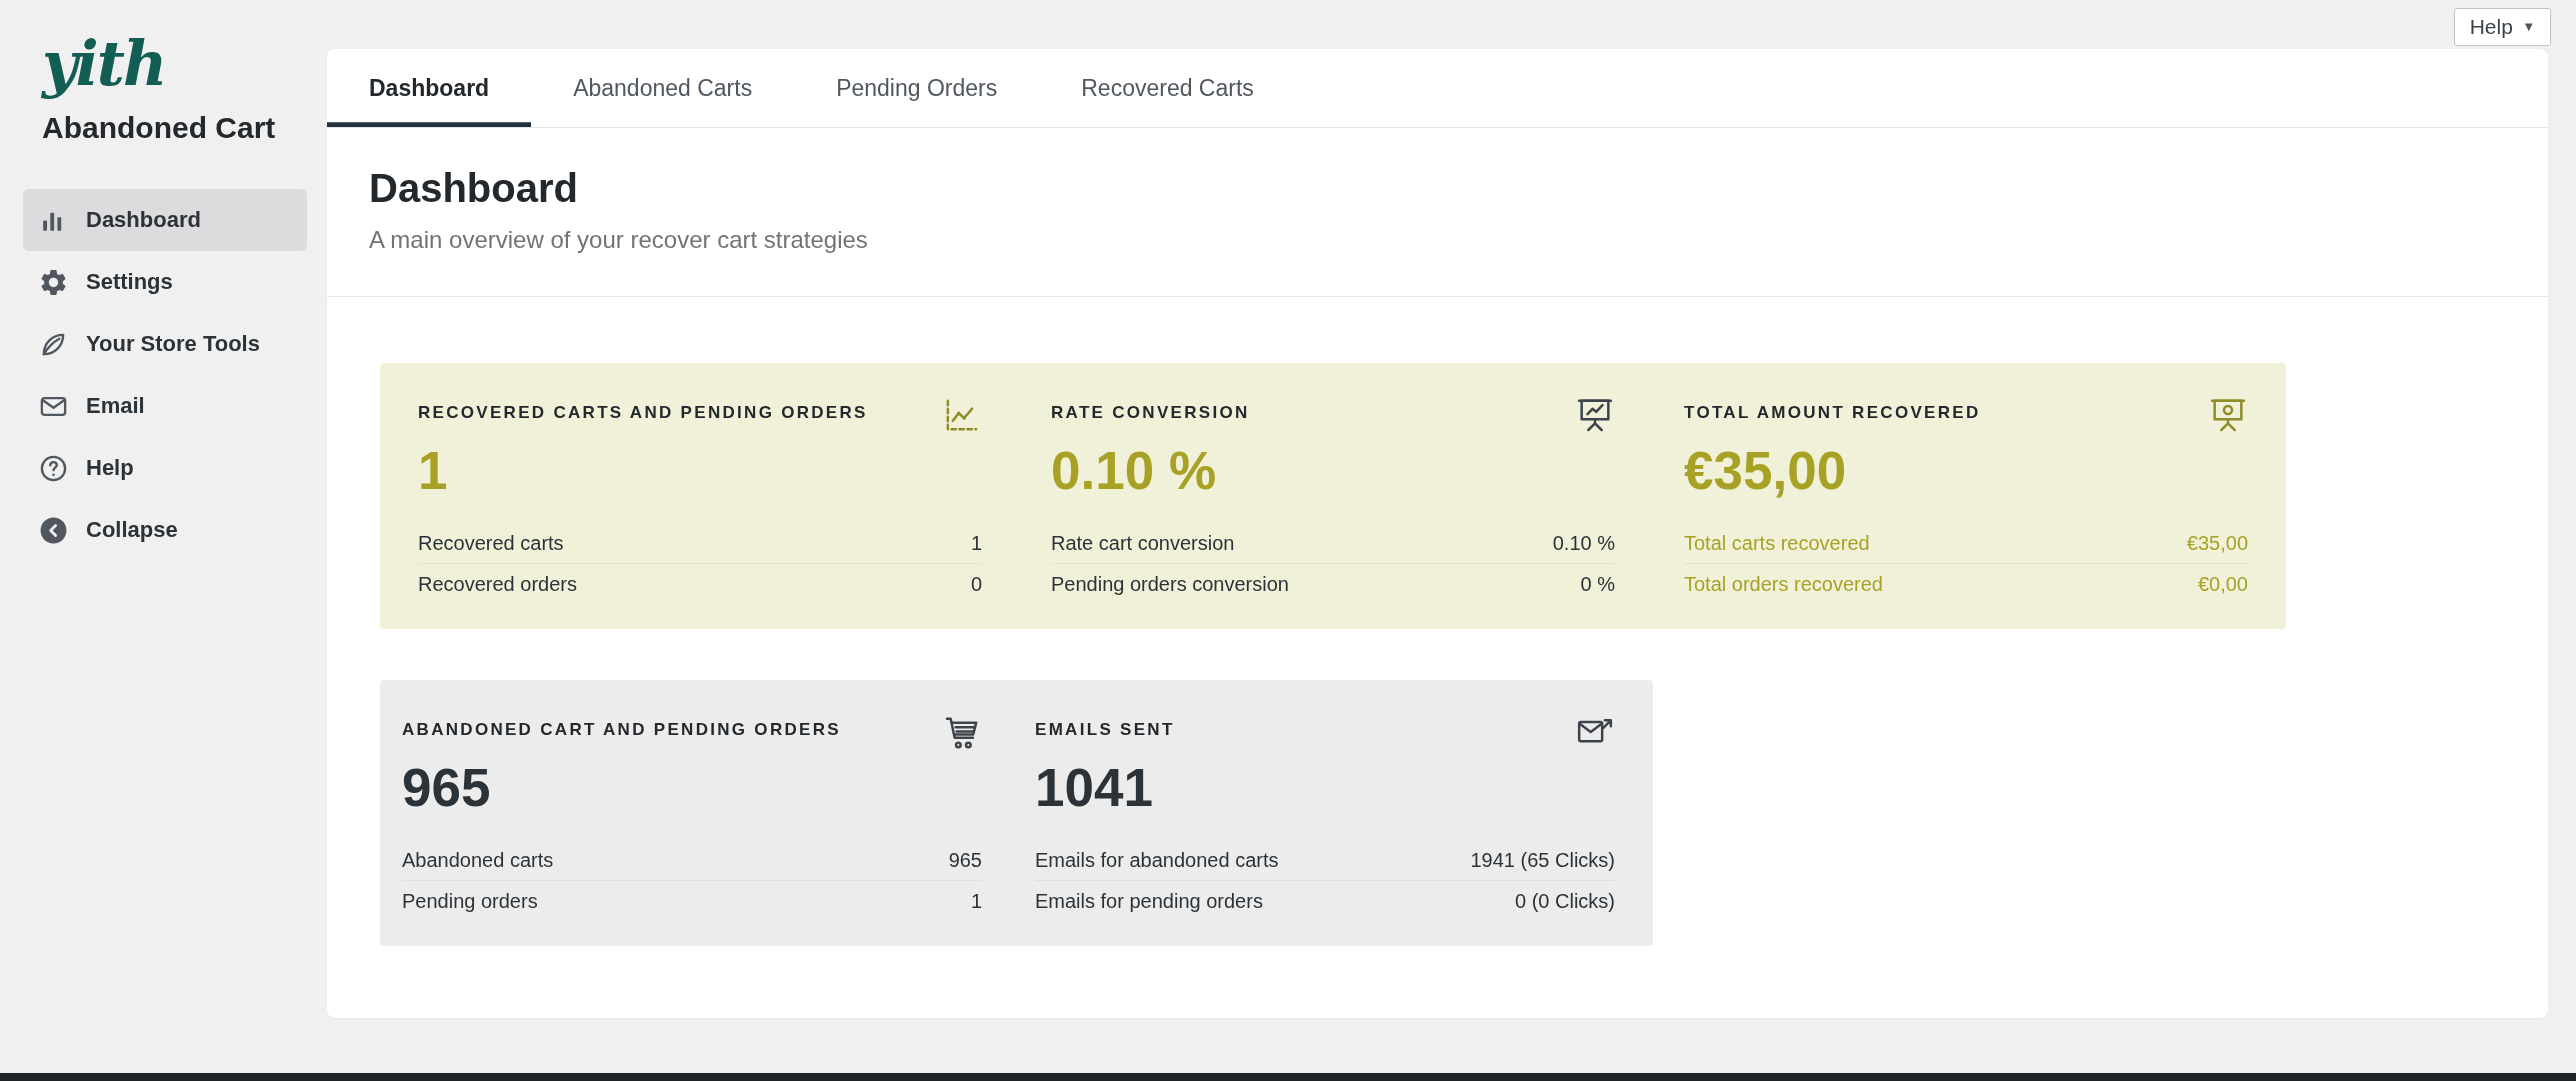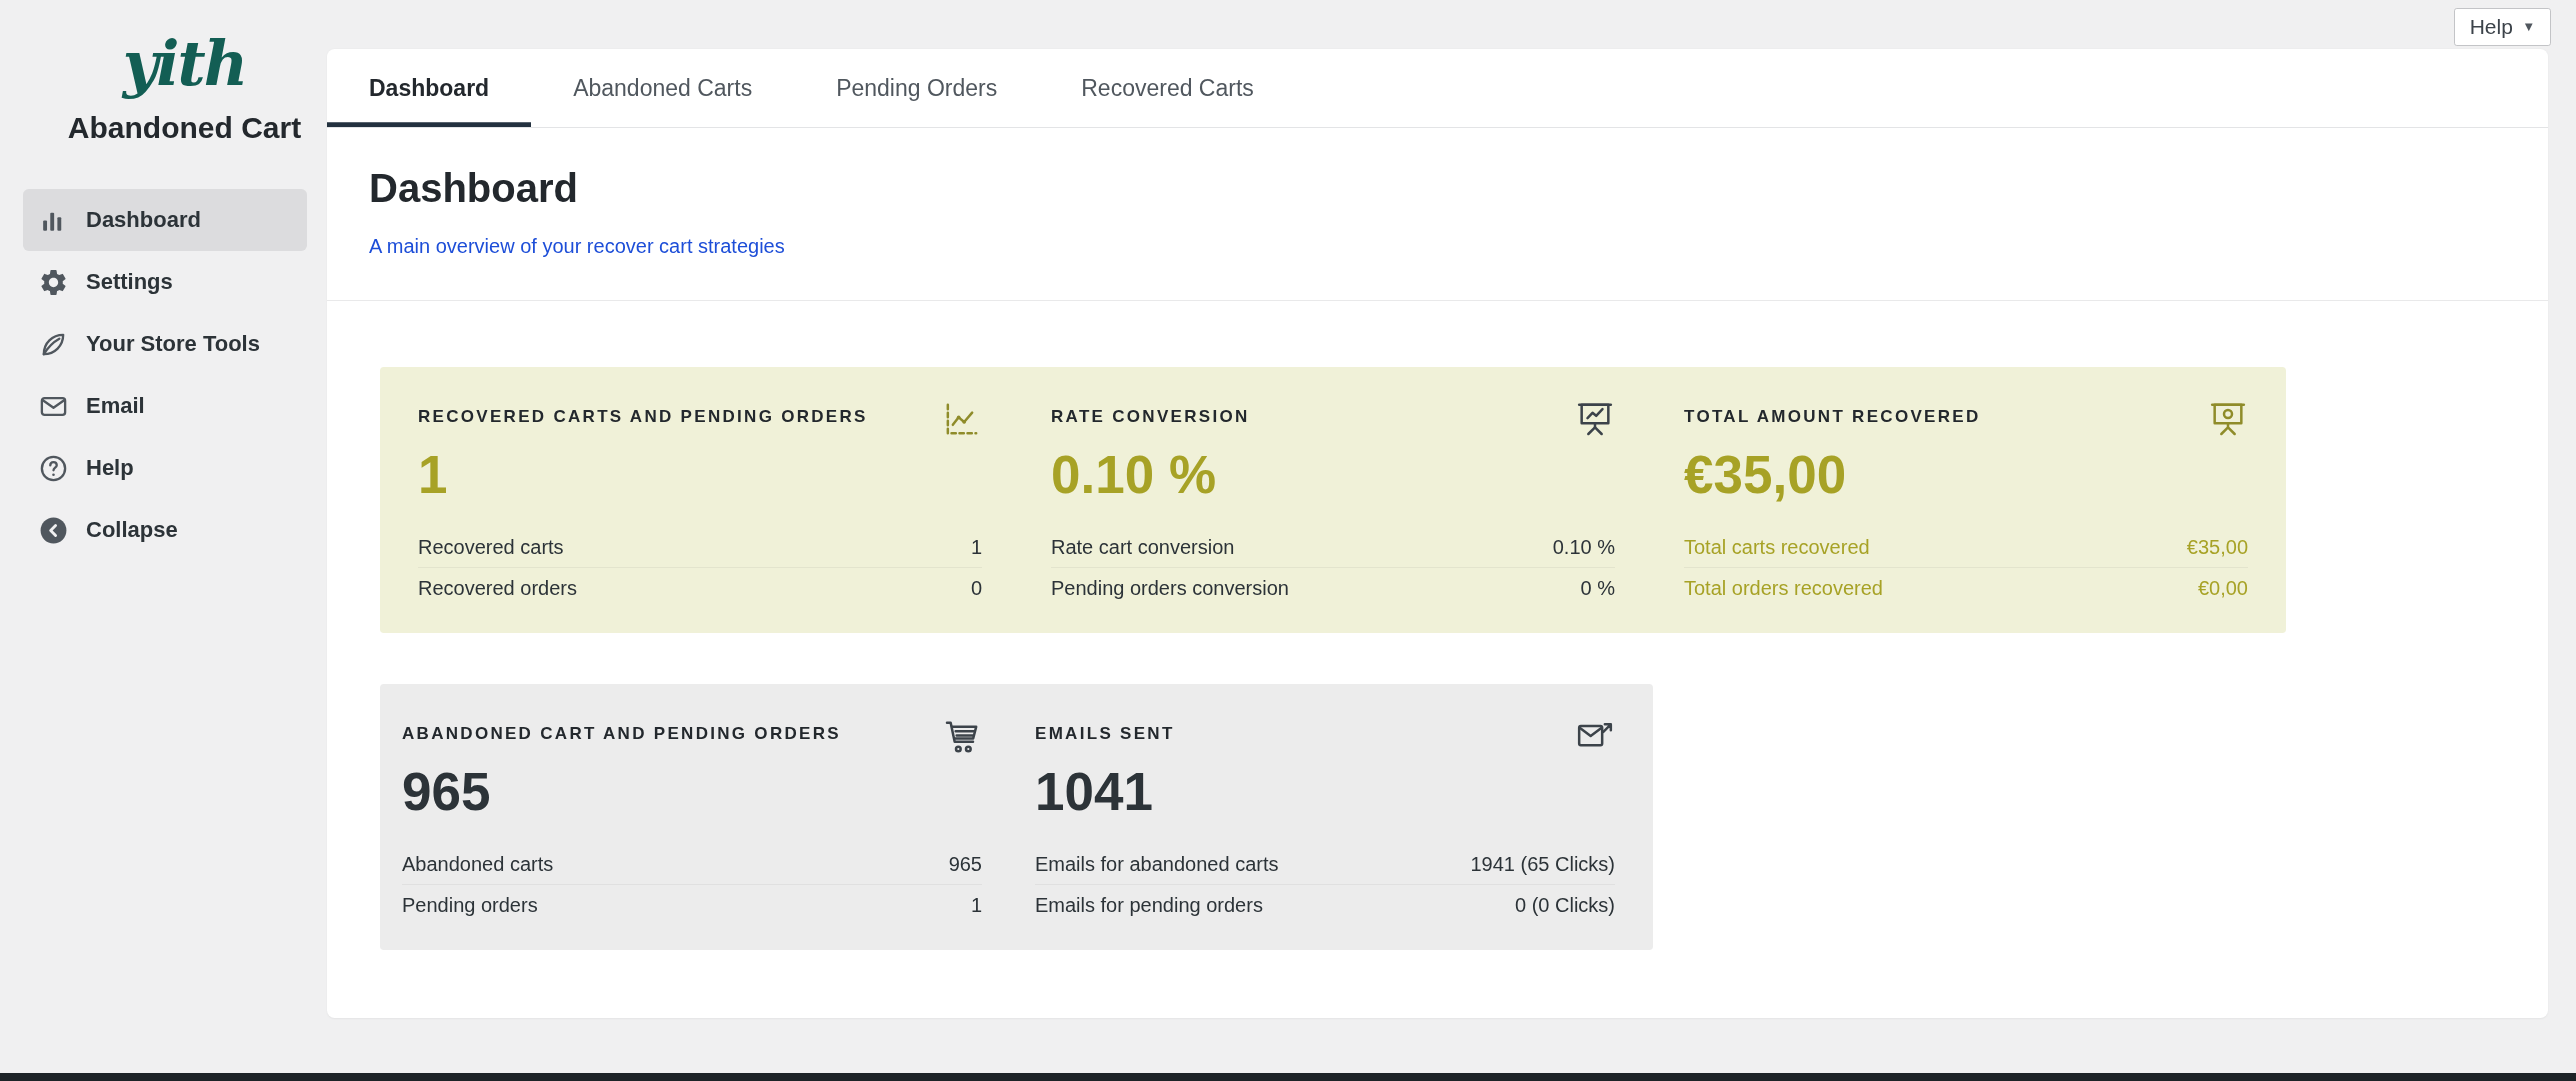--- a/index.html
+++ b/index.html
@@ -15,21 +15,21 @@
   .help-btn{
     position:absolute;top:7.6px;right:24.6px;height:36px;
     background:#ffffff;border:0.9px solid #c3c4c7;border-radius:2.8px;
     display:flex;align-items:center;gap:9.5px;padding:0 15px;
     font-size:21px;color:#3c434a;cursor:pointer;z-index:20;
   }
   .help-btn .caret{font-size:13.2px;color:#50575e;line-height:1;}
 
   
   .sidebar{position:absolute;left:0;top:0;width:327px;height:100%;}
-  .logo-wrap{padding:32px 0 0 42px;text-align:center;}
+  .logo-wrap{padding:32px 0 0 42px;}
   .logo-text{
     font-family:"DejaVu Serif",serif;font-style:italic;font-weight:700;
     font-size:61px;line-height:1.05;color:#135e54;letter-spacing:-1.9px;
   }
   .logo-sub{margin-top:15px;font-size:30px;font-weight:700;color:#23282d;}
   .menu{margin-top:44px;}
   .menu-item{
     display:flex;align-items:center;gap:17px;height:62px;
     margin:0 20px 0 23px;padding:0 0 0 15px;border-radius:5.7px;
     font-size:22px;font-weight:600;color:#2c3338;cursor:pointer;
@@ -49,21 +49,21 @@
     padding:0 42px;display:flex;align-items:center;font-size:23px;
     color:#50575e;cursor:pointer;white-space:nowrap;
   }
   .tab.active{
     color:#23282d;font-weight:700;
     box-shadow:inset 0 -4.7px 0 #23313f;
   }
 
   .page-head{padding:38px 42px 42px;border-bottom:0.9px solid #e9e9ea;}
   .page-title{margin:0;font-size:40px;font-weight:600;color:#23282d;}
-  .page-subtitle{margin-top:24px;font-size:20px;color:#1d4ed8;}
+  .page-subtitle{margin-top:15px;font-size:24px;color:#737373;}
 
   .content{padding:66px 53px 0;}
   .cards{display:grid;grid-template-columns:repeat(3,580px);gap:51px 53px;}
   .card{
     width:640px;height:266px;box-sizing:border-box;border-radius:3.8px;
     padding:32px 38px 24.6px;display:flex;flex-direction:column;
   }
   .card.olive{background:#f0f1d8;}
   .card.gray{background:#ececec;padding-left:22px;}
   .card-head{display:flex;justify-content:space-between;align-items:flex-start;}

